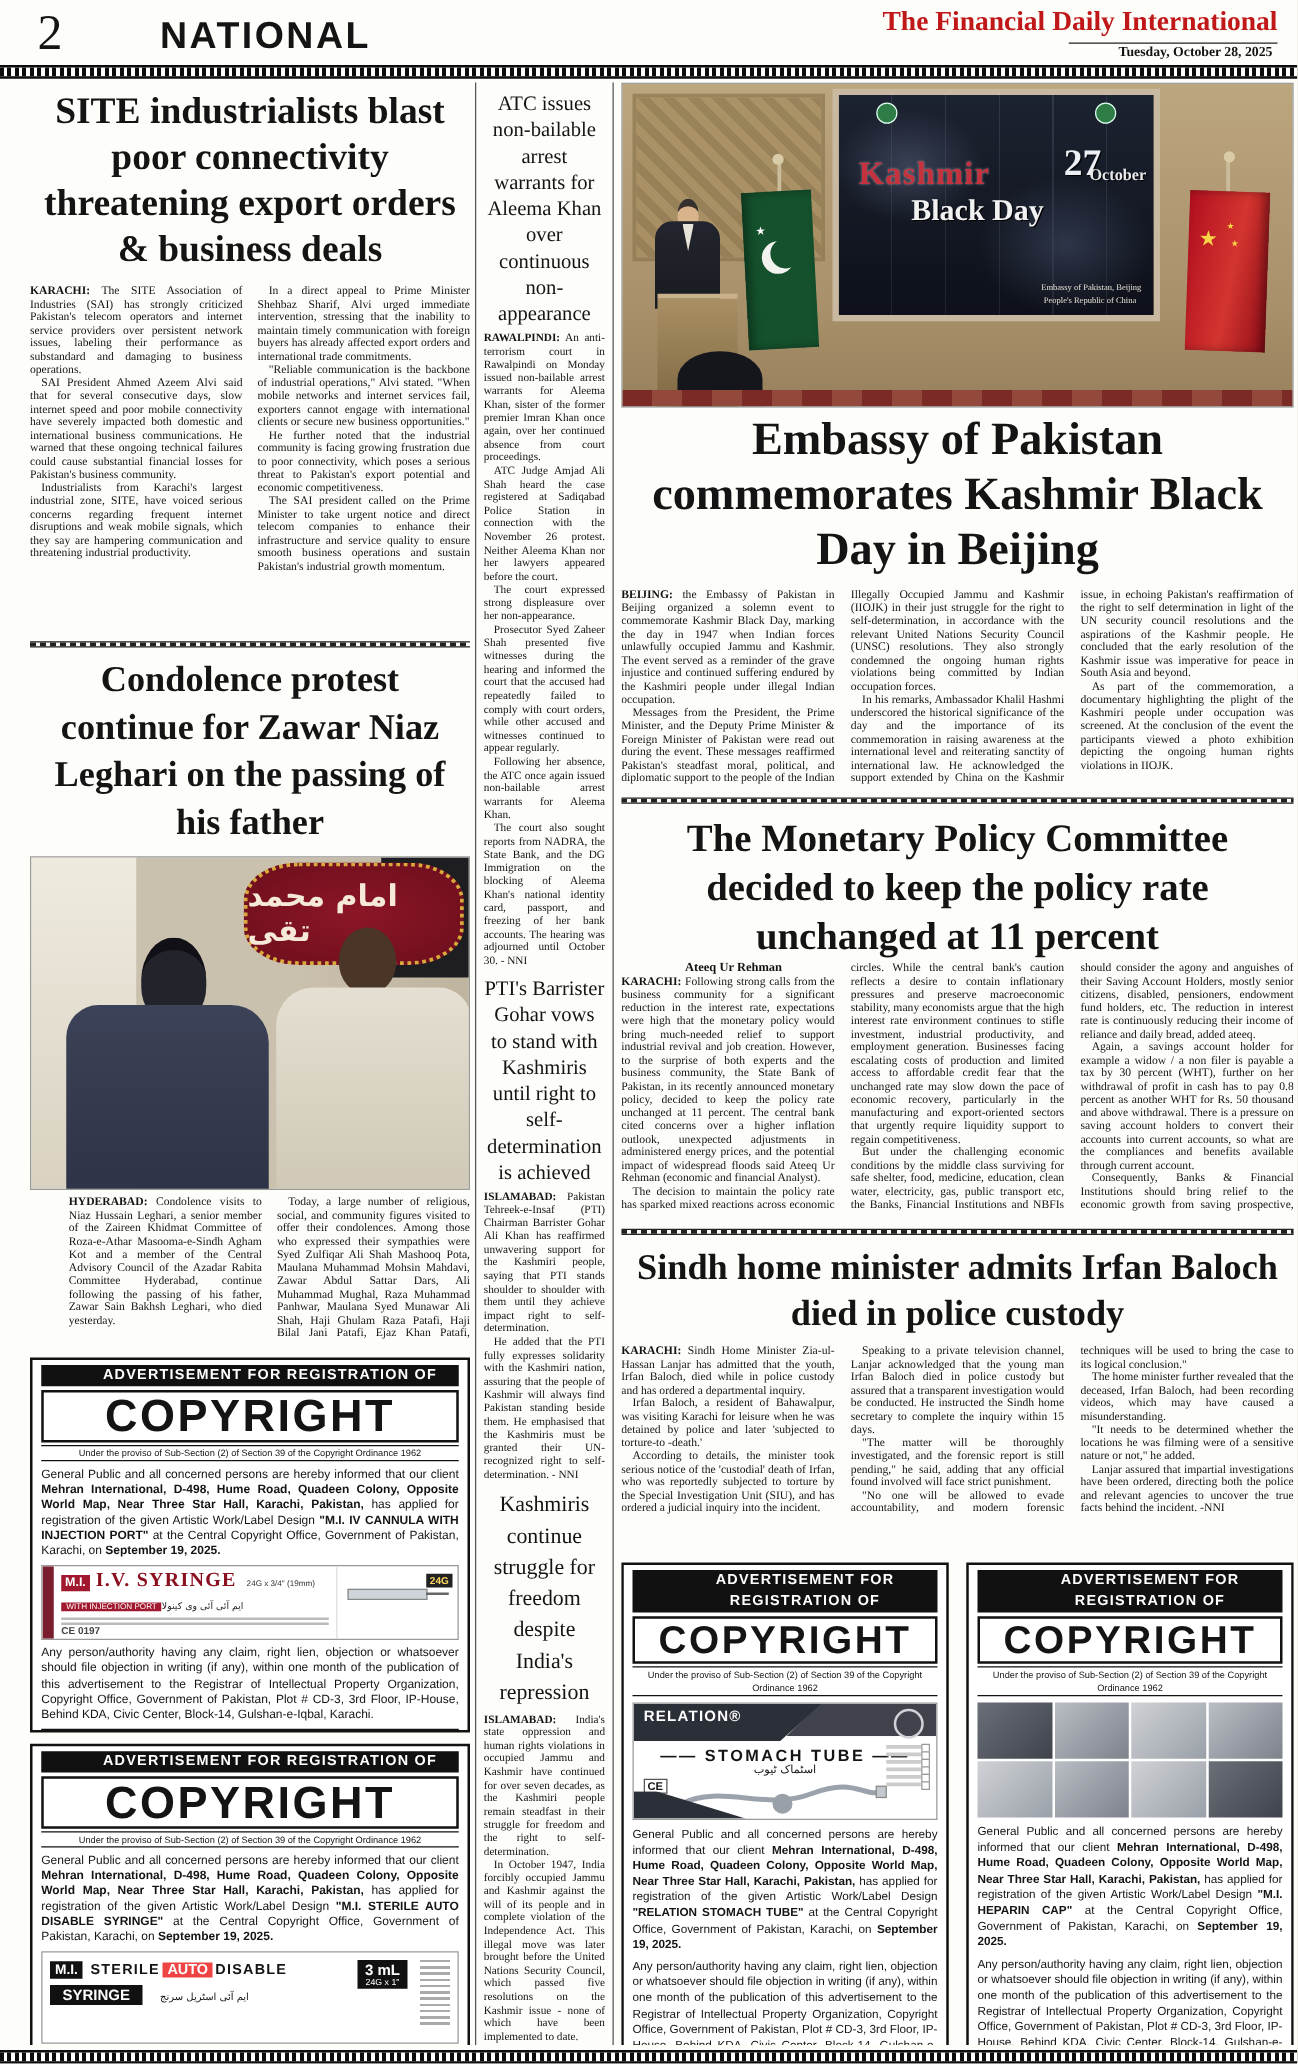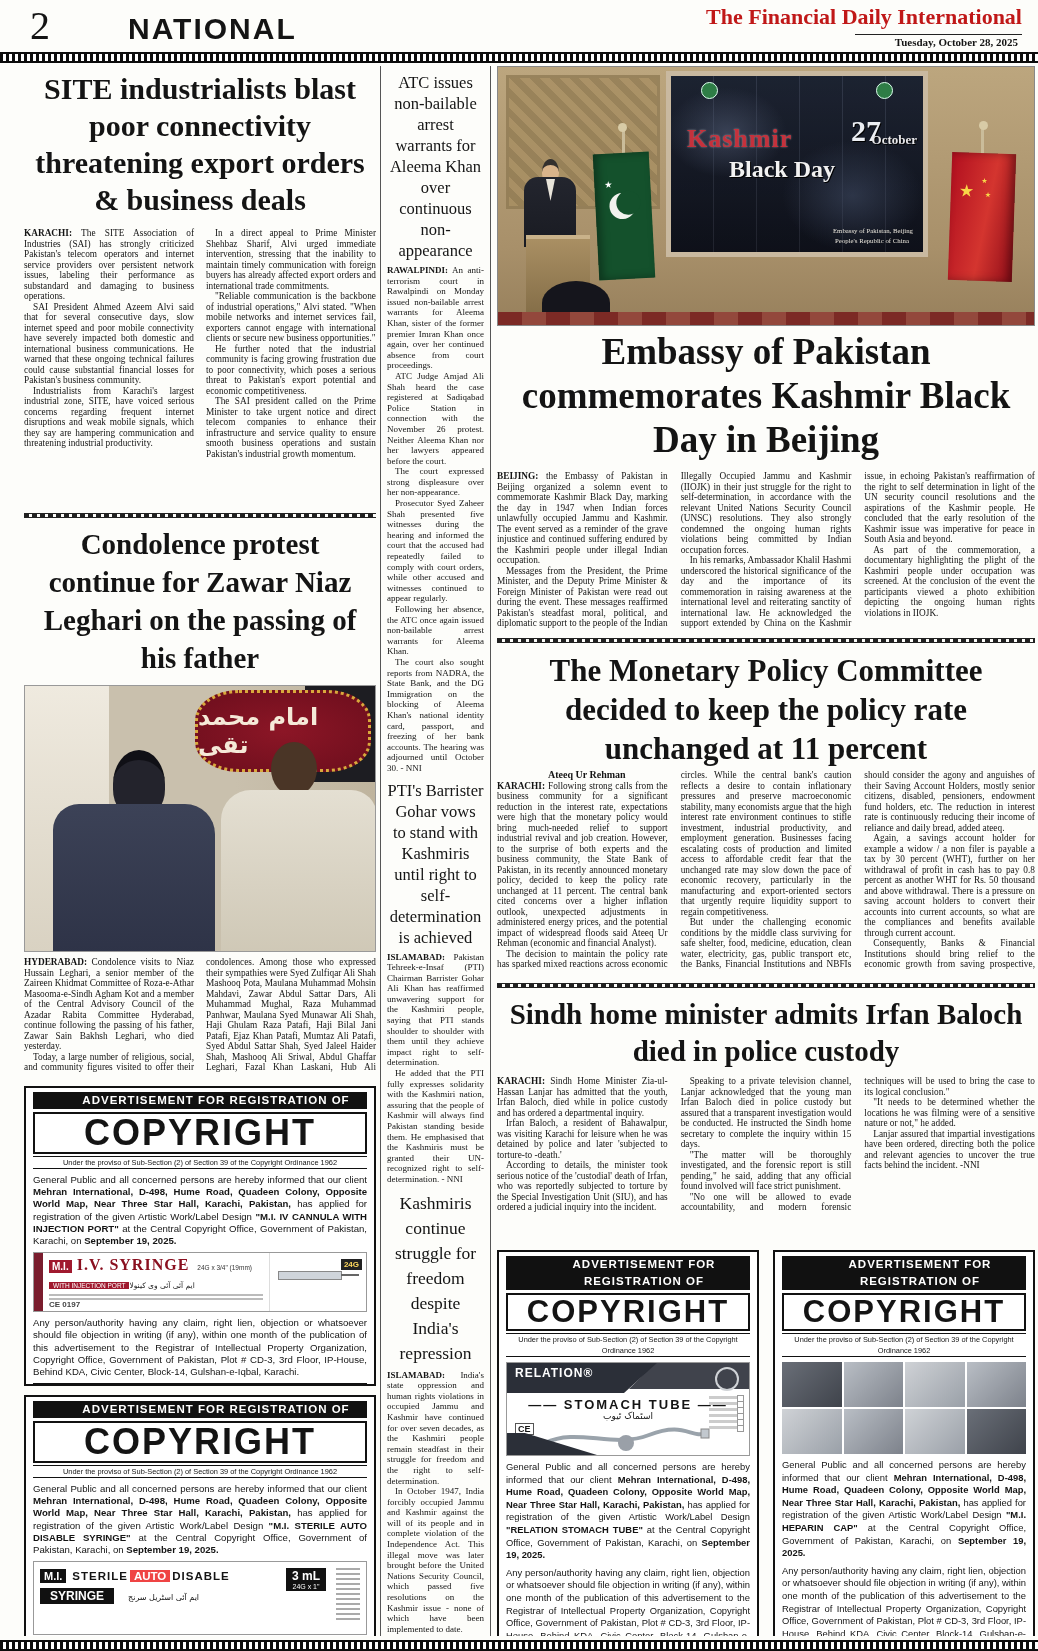--- a/index.html
+++ b/index.html
@@ -34,21 +34,21 @@
   .h-sindh{font-size:29px;line-height:37px;padding:3px 0 4px;}
   .h-mid{font-weight:normal;text-align:center;font-size:16.5px;line-height:21px;margin:6px 0 4px;}
   .h-mid.kash{font-size:17.5px;line-height:25px;}
   .art{font-size:9.3px;line-height:10.5px;text-align:justify;}
   .art p{margin:0;text-indent:9px;}
   .art p.lead{text-indent:0;}
   .art b.dl{font-weight:bold;}
   .cols2{column-count:2;column-gap:12px;}
   .cols3{column-count:3;column-gap:13px;}
   .site-body{height:280px;overflow:hidden;margin-top:4px;}
-  .cond-body{height:120px;overflow:hidden;margin-top:5px;}
+  .cond-body{height:120px;overflow:hidden;margin-top:5px;margin-left:31px;}
   .mid-art{font-size:9px;line-height:10.6px;text-align:justify;}
   .mid-art p{margin:0;text-indent:8px;}
   .mid-art p.lead{text-indent:0;}
   .embassy-body{height:162px;overflow:hidden;margin-top:3px;}
   .monetary-body{height:208px;overflow:hidden;}
   .sindh-body{height:168px;overflow:hidden;margin-top:2px;}
   .byline{text-align:center;font-weight:bold;font-size:10px;margin:0 0 1px;text-indent:0;}
   
   .photo-embassy{position:relative;height:258px;background:linear-gradient(#bca67e,#a8906a 70%,#97805c);overflow:hidden;
                  border:1px solid #888;}
@@ -364,20 +364,21 @@
 
     <article>
       <h1 class="h-big h-sindh">Sindh home minister admits Irfan Baloch died in police custody</h1>
       <div class="art cols3 sindh-body">
         <p class="lead"><b class="dl">KARACHI:</b><span> Sindh Home Minister Zia-ul-Hassan Lanjar has admitted that the youth, Irfan Baloch, died while in police custody and has ordered a departmental inquiry.</span></p>
         <p>Irfan Baloch, a resident of Bahawalpur, was visiting Karachi for leisure when he was detained by police and later 'subjected to torture-to -death.'</p>
         <p>According to details, the minister took serious notice of the 'custodial' death of Irfan, who was reportedly subjected to torture by the Special Investigation Unit (SIU), and has ordered a judicial inquiry into the incident.</p>
         <p>Speaking to a private television channel, Lanjar acknowledged that the young man Irfan Baloch died in police custody but assured that a transparent investigation would be conducted. He instructed the Sindh home secretary to complete the inquiry within 15 days.</p>
         <p>"The matter will be thoroughly investigated, and the forensic report is still pending," he said, adding that any official found involved will face strict punishment.</p>
         <p>"No one will be allowed to evade accountability, and modern forensic techniques will be used to bring the case to its logical conclusion."</p>
+        <p>The home minister further revealed that the deceased, Irfan Baloch, had been recording videos, which may have caused a misunderstanding.</p>
         <p>"It needs to be determined whether the locations he was filming were of a sensitive nature or not," he added.</p>
         <p>Lanjar assured that impartial investigations have been ordered, directing both the police and relevant agencies to uncover the true facts behind the incident. -NNI</p>
       </div>
     </article>
 
     <div class="ads-row">
 
       <div class="ad">
         <div class="ad-banner">ADVERTISEMENT FOR REGISTRATION OF</div>
         <div class="ad-title small">COPYRIGHT</div>

